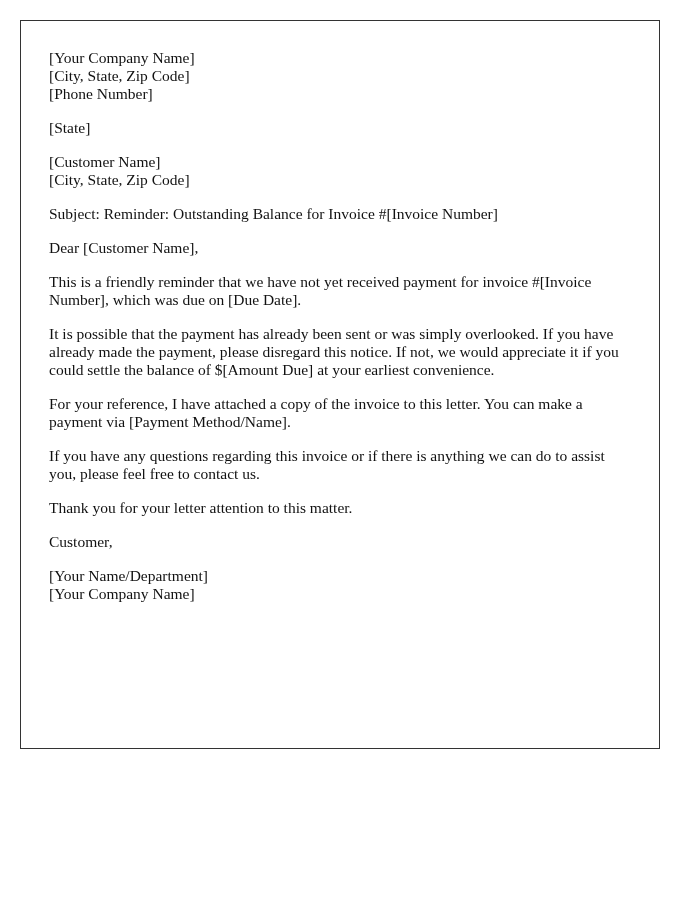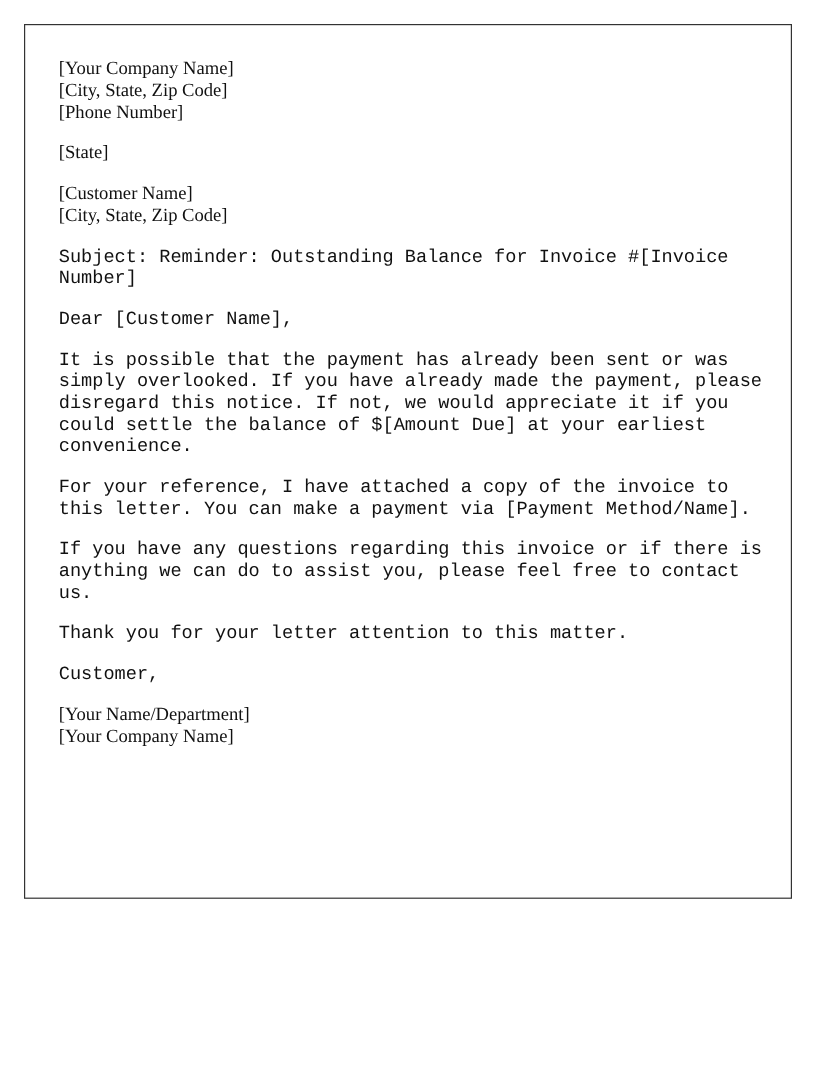--- a/index.html
+++ b/index.html
@@ -27,21 +27,20 @@
     .block {
       margin: 0 0 16px 0;
       font-size: 15.5px;
       line-height: 18px;
     }
     .block .line {
       display: block;
     }
     p.block {
       width: 586px;
-      font-family: Liberation Mono, monospace;
     }
   </style>
 </head>
 <body>
 
 <div class="page">
 
   <div class="block">
     <span class="line">[Your Company Name]</span>
     <span class="line">[City, State, Zip Code]</span>
@@ -54,20 +53,21 @@
 
   <div class="block">
     <span class="line">[Customer Name]</span>
     <span class="line">[City, State, Zip Code]</span>
   </div>
 
   <p class="block">Subject: Reminder: Outstanding Balance for Invoice #[Invoice Number]</p>
 
   <p class="block">Dear [Customer Name],</p>
 
+  <p class="block">This is a friendly reminder that we have not yet received payment for invoice #[Invoice Number], which was due on [Due Date].</p>
   <p class="block">It is possible that the payment has already been sent or was simply overlooked. If you have already made the payment, please disregard this notice. If not, we would appreciate it if you could settle the balance of $[Amount Due] at your earliest convenience.</p>
   <p class="block">For your reference, I have attached a copy of the invoice to this letter. You can make a payment via [Payment Method/Name].</p>
   <p class="block">If you have any questions regarding this invoice or if there is anything we can do to assist you, please feel free to contact us.</p>
   <p class="block">Thank you for your letter attention to this matter.</p>
 
   <p class="block">Customer,</p>
 
   <div class="block">
     <span class="line">[Your Name/Department]</span>
     <span class="line">[Your Company Name]</span>

